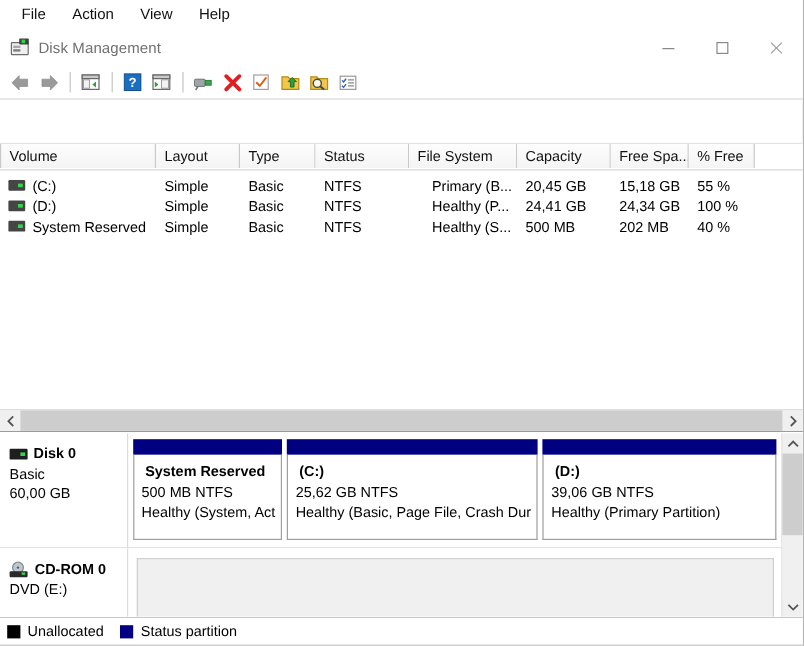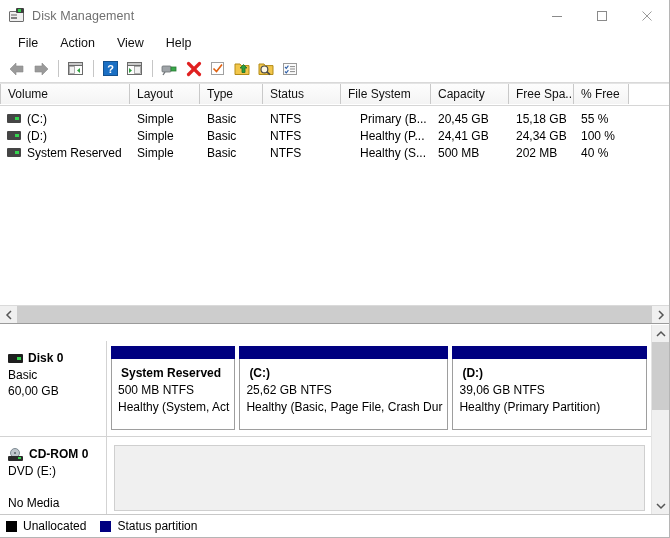--- a/index.html
+++ b/index.html
@@ -153,20 +153,21 @@
 
   
   #list-pane {
     height: 240px;
     min-height: 240px;
     background: #ffffff;
     display: flex;
     flex-direction: column;
     border-bottom: 1px solid #9b9b9b;
     position: relative;
+    margin-top: 36px;
   }
   #list-header {
     display: flex;
     height: 21px;
     min-height: 21px;
     background: #ffffff;
     border-bottom: 1px solid #d6d6d6;
     border-top: 1px solid #e4e4e4;
   }
   .hcell {
@@ -258,21 +259,20 @@
     display: flex;
     background: #ffffff;
     overflow: hidden;
     border-top: 1px solid #ffffff;
     position: relative;
   }
   #graph-inner {
     flex: 1;
     overflow: hidden;
     position: relative;
-    margin-top: 16px;
   }
   .disk-row {
     display: flex;
     border-bottom: 1px solid #d3d3d3;
     background: #ffffff;
   }
   .disk-info {
     width: 107px;
     min-width: 107px;
     box-sizing: border-box;
@@ -427,20 +427,27 @@
   .legend-sw {
     width: 11px;
     height: 11px;
     flex: none;
   }
 </style>
 </head>
 <body>
 
 <div id="window">
+
+  <div id="menubar">
+    <div class="menu-item">File</div>
+    <div class="menu-item">Action</div>
+    <div class="menu-item">View</div>
+    <div class="menu-item">Help</div>
+  </div>
 
   <div id="titlebar">
     <div id="title-left">
       <div id="app-icon">
         <div class="body"></div>
         <div class="slot2"></div>
         <div class="slot1"></div>
         <div class="tab"></div>
         <div class="led"></div>
       </div>
@@ -457,27 +464,20 @@
             <rect x="1.5" y="1.5" width="9" height="9" fill="none" stroke="#8a8a8a" stroke-width="1"></rect>
           </svg>
       </div>
       <div class="winbtn">
         <svg width="12" height="12" viewBox="0 0 12 12">
             <line x1="1.5" y1="1.5" x2="10.5" y2="10.5" stroke="#9a9a9a" stroke-width="1"></line>
             <line x1="10.5" y1="1.5" x2="1.5" y2="10.5" stroke="#9a9a9a" stroke-width="1"></line>
           </svg>
       </div>
     </div>
-  </div>
-
-  <div id="menubar">
-    <div class="menu-item">File</div>
-    <div class="menu-item">Action</div>
-    <div class="menu-item">View</div>
-    <div class="menu-item">Help</div>
   </div>
 
   <div id="toolbar">
 
     <div class="tb">
       <svg width="18" height="14" viewBox="0 0 18 14">
         <path d="M8 1 L2 7 L8 13 L8 10 L15 10 L15 4 L8 4 Z" fill="#9a9a9a" stroke="#8a8a8a" stroke-width=".6"></path>
       </svg>
     </div>
     <div class="tb">

